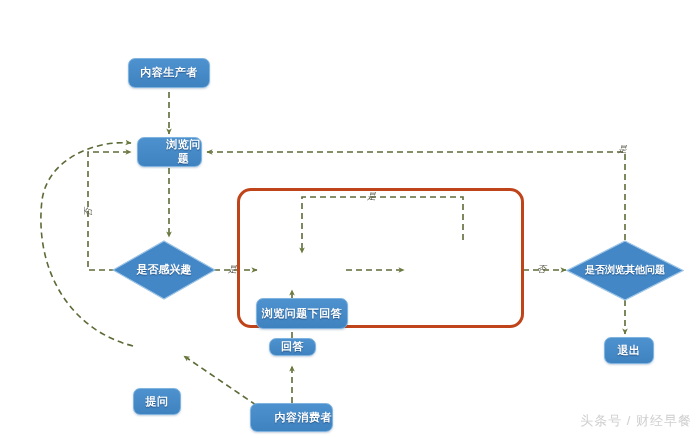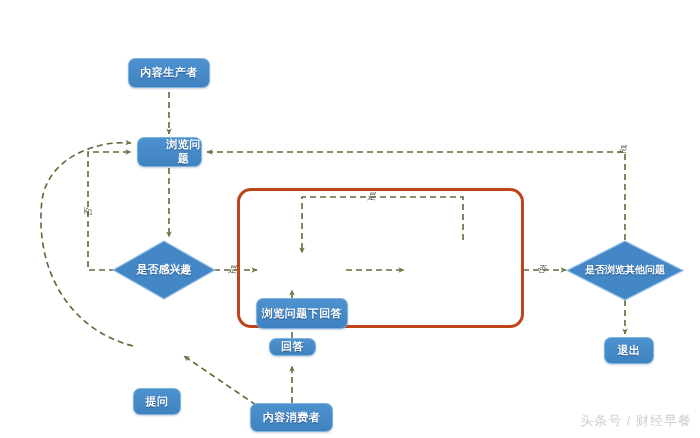--- a/index.html
+++ b/index.html
@@ -143,21 +143,21 @@
   </div>
 
   <div class="node box" style="left:133px;top:346px;width:48px;height:27px;margin-top:42px;">
     <span>提问</span>
   </div>
 
   <div class="node box" style="left:269px;top:338px;width:47px;height:18px;">
     <span>回答</span>
   </div>
 
-  <div class="node box" style="left:250px;top:403px;width:83px;height:29px;">
+  <div class="node box" style="left:250px;top:403px;width:83px;height:29px;justify-content:flex-end;">
     <span>内容消费者</span>
   </div>
 
   <div class="edge-label rot" style="left:84px;top:206px;">否</div>
 
   <div class="edge-label" style="left:228px;top:263px;">是</div>
 
   <div class="edge-label" style="left:367px;top:190px;">是</div>
 
   <div class="edge-label" style="left:537px;top:263px;">否</div>

